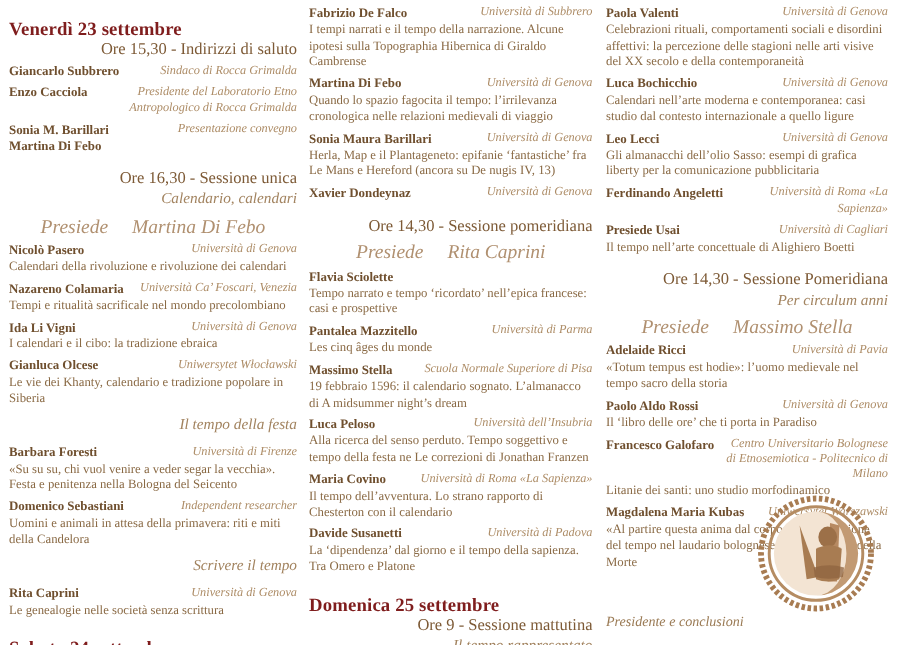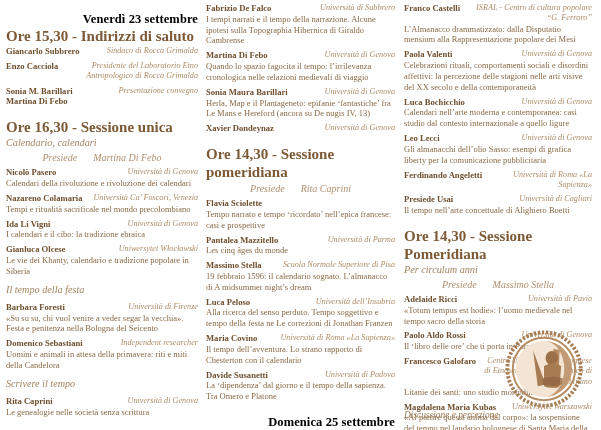--- a/index.html
+++ b/index.html
@@ -28,50 +28,50 @@
     box-sizing: border-box;
     padding: 0 3px;
     position: relative;
   }
   .col-1 { padding-left: 2px; }
   .col-2 { padding-left: 5px; }
   .col-3 { padding-left: 6px; }
 
   
   .day-title {
-    text-align: right;
+    text-align: left;
     font-weight: bold;
     font-size: 12.5px;
-    color: #000000;
+    color: #7f1d1d;
     letter-spacing: .1px;
     margin: 2px 0 1px 0;
     line-height: 1.15;
   }
   .session-title {
-    text-align: left;
-    font-weight: bold;
-    font-size: 15px;
+    text-align: right;
+    font-weight: normal;
+    font-size: 11px;
     color: #7d5a36;
     margin: 0 0 1px 0;
     line-height: 1.2;
   }
   .session-sub {
-    text-align: left;
+    text-align: right;
     font-style: italic;
     font-size: 10.2px;
     color: #a2835f;
     margin: 0 0 3px 0;
     line-height: 1.2;
   }
   .chair-row {
     display: flex;
     justify-content: center;
     gap: 16px;
     font-style: italic;
-    font-size: 10px;
+    font-size: 13px;
     color: #b09070;
     margin: 2px 0 3px 0;
     line-height: 1.2;
   }
   .chair-label { }
   .chair-name { }
 
   
   .entry {
     margin: 0 0 4px 0;
@@ -289,27 +289,20 @@
           <div class="affil">Università di Padova</div>
         </div>
         <div class="talk">La ‘dipendenza’ dal giorno e il tempo della sapienza. Tra Omero e Platone</div>
       </div>
       <div class="gap-md"></div>
       <div class="day-title">Domenica 25 settembre</div>
       <div class="session-title">Ore 9 - Sessione mattutina</div>
       <div class="session-sub">Il tempo rappresentato</div>
     </div>
   <div class="col col-3">
-      <div class="entry">
-        <div class="entry-head">
-          <div class="speaker">Franco Castelli</div>
-          <div class="affil">ISRAL - Centro di cultura popolare “G. Ferraro”</div>
-        </div>
-        <div class="talk">L’Almanacco drammatizzato: dalla Disputatio mensium alla Rappresentazione popolare dei Mesi</div>
-      </div>
       <div class="entry">
         <div class="entry-head">
           <div class="speaker">Paola Valenti</div>
           <div class="affil">Università di Genova</div>
         </div>
         <div class="talk">Celebrazioni rituali, comportamenti sociali e disordini affettivi: la percezione delle stagioni nelle arti visive del XX secolo e della contemporaneità</div>
       </div>
       <div class="entry">
         <div class="entry-head">
           <div class="speaker">Luca Bochicchio</div>
@@ -378,15 +371,15 @@
         <circle cx="50" cy="50" r="40" fill="none" stroke="#b58c62" stroke-width="2.5"></circle>
         <circle cx="50" cy="50" r="36" fill="#f3e4d3"></circle>
         <path d="M50 14 A36 36 0 0 1 50 86 A26 36 0 0 0 50 14 Z" fill="#b98d62" opacity=".85"></path>
         <path d="M36 26 L52 70 L42 72 Z" fill="#a87c52"></path>
         <path d="M62 24 L60 74 L68 74 L70 26 Z" fill="#b07f55" opacity=".9"></path>
         <ellipse cx="60" cy="36" rx="8" ry="9" fill="#9c7048"></ellipse>
         <path d="M50 46 q12 -6 22 0 l-2 26 q-10 4 -20 0 Z" fill="#a87c52"></path>
         <path d="M48 62 q14 -4 26 0 l-1 8 q-12 3 -24 0 Z" fill="#8f6440" opacity=".75"></path>
       </svg>
     </div>
-    <div class="conclusion">Discussione e percezione</div>
+    <div class="conclusion">Presidente e conclusioni</div>
   </div>
 </div>
 
 </body></html>

